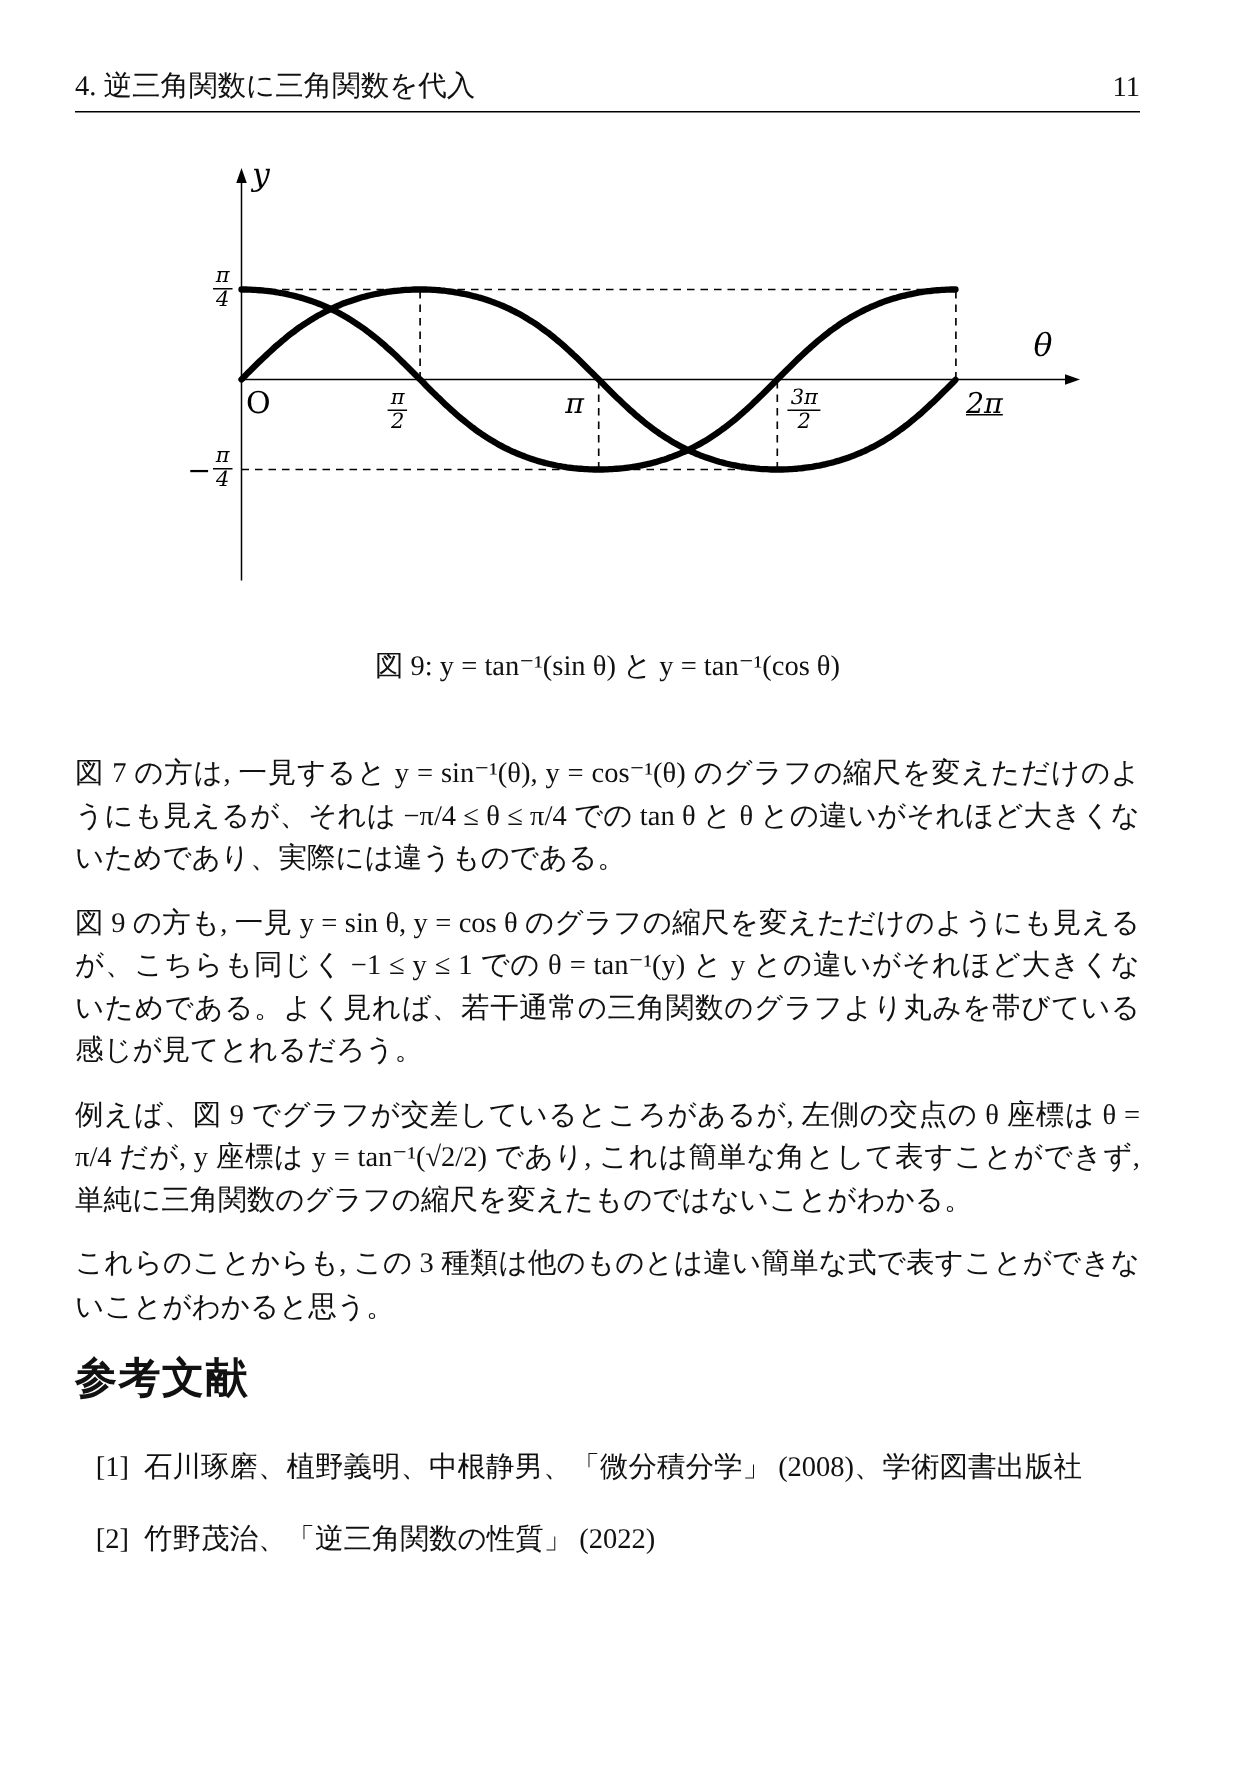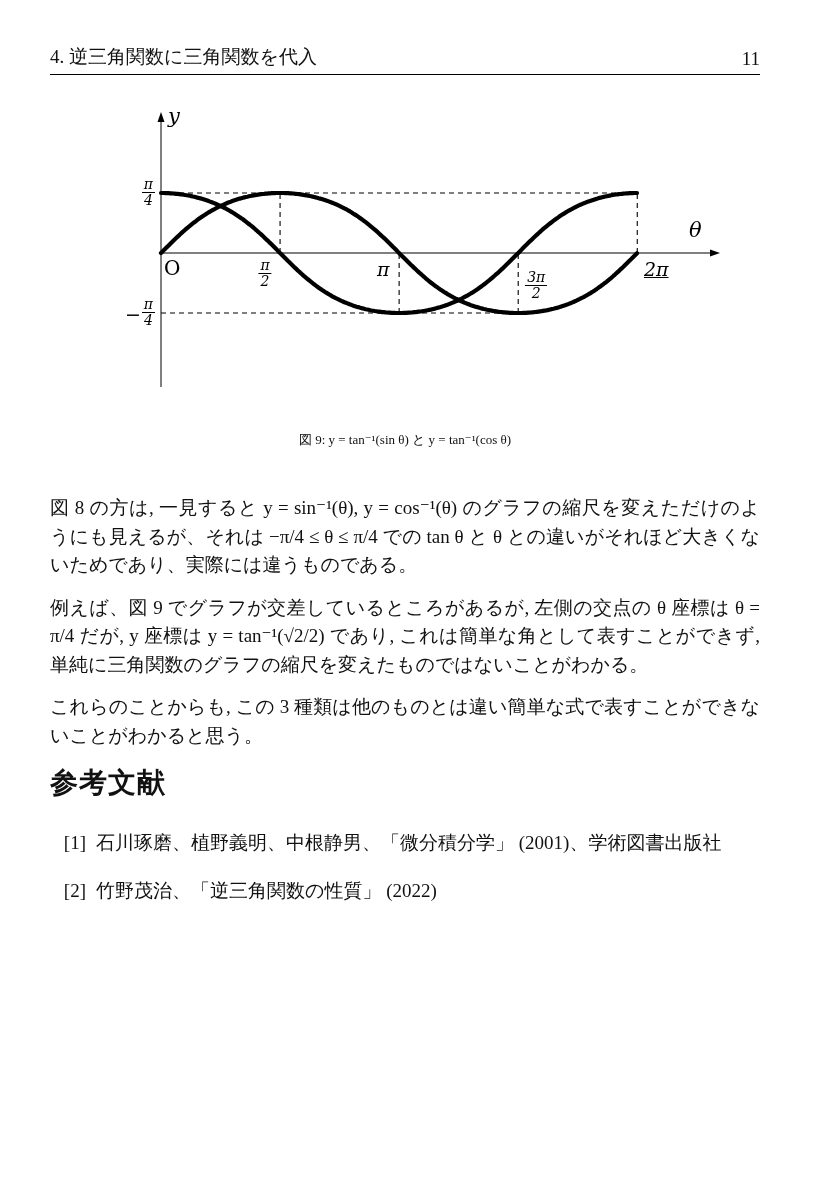--- a/index.html
+++ b/index.html
@@ -17,21 +17,21 @@
   #chart-svg{position:absolute;left:0;top:0;}
   #chart-labels{position:absolute;left:0;top:0;width:100%;height:100%;pointer-events:none;}
   .axis{stroke:#000;stroke-width:1;}
   .dash{stroke:#000;stroke-width:1.1;stroke-dasharray:5 4;}
   .clab{position:absolute;font-family:"DejaVu Serif","Liberation Serif",serif;
     font-style:italic;font-size:19px;color:#000;display:flex;align-items:flex-start;white-space:nowrap;}
   .frac{display:inline-flex;flex-direction:column;align-items:center;font-size:14px;line-height:1.1;}
   .fnum{border-bottom:1px solid #000;padding:0 2px;}
   .fden{padding:0 2px;}
   .neg{margin-right:1px;margin-top:6px;}
-  .caption{text-align:center;margin-top:31px;font-size:13px;}
+  .caption{text-align:center;margin-top:31px;font-size:19px;}
   
   .bodytext{margin-top:45px;font-size:19px;line-height:1.5;text-align:justify;}
   .bodytext p{margin:0 0 14px 0;}
   
   .refs{}
   .refs h2{font-family:"Liberation Sans","DejaVu Sans",sans-serif;font-weight:bold;
     font-size:28px;margin:0 0 27px 0;letter-spacing:1px;}
   .ref-item{display:flex;margin:0 0 19px 0;font-size:19px;line-height:1.5;}
   .ref-marker{flex:none;width:26px;text-align:right;margin-left:10px;margin-right:10px;}
   .ref-body{flex:1;}
@@ -65,21 +65,21 @@
           <path d="M46.0 85.0 L47.5 85.0 L49.0 85.0 L50.5 85.1 L52.1 85.1 L53.6 85.2 L55.1 85.3 L56.6 85.4 L58.1 85.5 L59.6 85.6 L61.2 85.8 L62.7 85.9 L64.2 86.1 L65.7 86.3 L67.2 86.5 L68.7 86.7 L70.3 87.0 L71.8 87.2 L73.3 87.5 L74.8 87.8 L76.3 88.1 L77.8 88.5 L79.4 88.8 L80.9 89.2 L82.4 89.6 L83.9 90.0 L85.4 90.4 L86.9 90.8 L88.4 91.3 L90.0 91.8 L91.5 92.3 L93.0 92.8 L94.5 93.4 L96.0 93.9 L97.5 94.5 L99.1 95.1 L100.6 95.7 L102.1 96.4 L103.6 97.1 L105.1 97.8 L106.6 98.5 L108.2 99.3 L109.7 100.0 L111.2 100.8 L112.7 101.7 L114.2 102.5 L115.7 103.4 L117.3 104.3 L118.8 105.2 L120.3 106.2 L121.8 107.2 L123.3 108.2 L124.8 109.2 L126.3 110.3 L127.9 111.3 L129.4 112.5 L130.9 113.6 L132.4 114.8 L133.9 116.0 L135.4 117.2 L137.0 118.4 L138.5 119.7 L140.0 121.0 L141.5 122.3 L143.0 123.7 L144.5 125.0 L146.1 126.4 L147.6 127.8 L149.1 129.2 L150.6 130.7 L152.1 132.1 L153.6 133.6 L155.2 135.1 L156.7 136.6 L158.2 138.1 L159.7 139.6 L161.2 141.1 L162.7 142.6 L164.2 144.2 L165.8 145.7 L167.3 147.2 L168.8 148.8 L170.3 150.3 L171.8 151.8 L173.3 153.3 L174.9 154.8 L176.4 156.3 L177.9 157.7 L179.4 159.2 L180.9 160.6 L182.4 162.1 L184.0 163.5 L185.5 164.9 L187.0 166.2 L188.5 167.6 L190.0 168.9 L191.5 170.2 L193.1 171.5 L194.6 172.7 L196.1 173.9 L197.6 175.1 L199.1 176.3 L200.6 177.4 L202.1 178.6 L203.7 179.7 L205.2 180.7 L206.7 181.8 L208.2 182.8 L209.7 183.8 L211.2 184.7 L212.8 185.6 L214.3 186.5 L215.8 187.4 L217.3 188.3 L218.8 189.1 L220.3 189.9 L221.9 190.7 L223.4 191.4 L224.9 192.2 L226.4 192.9 L227.9 193.5 L229.4 194.2 L231.0 194.8 L232.5 195.4 L234.0 196.0 L235.5 196.6 L237.0 197.1 L238.5 197.7 L240.0 198.2 L241.6 198.7 L243.1 199.1 L244.6 199.6 L246.1 200.0 L247.6 200.4 L249.1 200.8 L250.7 201.2 L252.2 201.5 L253.7 201.8 L255.2 202.2 L256.7 202.5 L258.2 202.7 L259.8 203.0 L261.3 203.2 L262.8 203.5 L264.3 203.7 L265.8 203.9 L267.3 204.1 L268.9 204.2 L270.4 204.4 L271.9 204.5 L273.4 204.6 L274.9 204.7 L276.4 204.8 L277.9 204.9 L279.5 204.9 L281.0 205.0 L282.5 205.0 L284.0 205.0 L285.5 205.0 L287.0 205.0 L288.6 204.9 L290.1 204.9 L291.6 204.8 L293.1 204.7 L294.6 204.6 L296.1 204.5 L297.7 204.4 L299.2 204.2 L300.7 204.1 L302.2 203.9 L303.7 203.7 L305.2 203.5 L306.8 203.3 L308.3 203.0 L309.8 202.8 L311.3 202.5 L312.8 202.2 L314.3 201.9 L315.8 201.6 L317.4 201.2 L318.9 200.9 L320.4 200.5 L321.9 200.1 L323.4 199.6 L324.9 199.2 L326.5 198.7 L328.0 198.3 L329.5 197.8 L331.0 197.2 L332.5 196.7 L334.0 196.1 L335.6 195.5 L337.1 194.9 L338.6 194.3 L340.1 193.6 L341.6 193.0 L343.1 192.3 L344.7 191.5 L346.2 190.8 L347.7 190.0 L349.2 189.2 L350.7 188.4 L352.2 187.6 L353.7 186.7 L355.3 185.8 L356.8 184.9 L358.3 183.9 L359.8 182.9 L361.3 181.9 L362.8 180.9 L364.4 179.8 L365.9 178.7 L367.4 177.6 L368.9 176.5 L370.4 175.3 L371.9 174.1 L373.5 172.9 L375.0 171.7 L376.5 170.4 L378.0 169.1 L379.5 167.8 L381.0 166.4 L382.6 165.1 L384.1 163.7 L385.6 162.3 L387.1 160.9 L388.6 159.4 L390.1 158.0 L391.6 156.5 L393.2 155.0 L394.7 153.5 L396.2 152.0 L397.7 150.5 L399.2 149.0 L400.7 147.5 L402.3 145.9 L403.8 144.4 L405.3 142.9 L406.8 141.4 L408.3 139.8 L409.8 138.3 L411.4 136.8 L412.9 135.3 L414.4 133.8 L415.9 132.4 L417.4 130.9 L418.9 129.5 L420.5 128.0 L422.0 126.6 L423.5 125.2 L425.0 123.9 L426.5 122.5 L428.0 121.2 L429.5 119.9 L431.1 118.6 L432.6 117.4 L434.1 116.2 L435.6 115.0 L437.1 113.8 L438.6 112.6 L440.2 111.5 L441.7 110.4 L443.2 109.4 L444.7 108.3 L446.2 107.3 L447.7 106.3 L449.3 105.4 L450.8 104.4 L452.3 103.5 L453.8 102.6 L455.3 101.8 L456.8 101.0 L458.4 100.2 L459.9 99.4 L461.4 98.6 L462.9 97.9 L464.4 97.2 L465.9 96.5 L467.4 95.9 L469.0 95.2 L470.5 94.6 L472.0 94.0 L473.5 93.4 L475.0 92.9 L476.5 92.4 L478.1 91.9 L479.6 91.4 L481.1 90.9 L482.6 90.5 L484.1 90.0 L485.6 89.6 L487.2 89.2 L488.7 88.9 L490.2 88.5 L491.7 88.2 L493.2 87.9 L494.7 87.6 L496.3 87.3 L497.8 87.0 L499.3 86.8 L500.8 86.5 L502.3 86.3 L503.8 86.1 L505.3 86.0 L506.9 85.8 L508.4 85.6 L509.9 85.5 L511.4 85.4 L512.9 85.3 L514.4 85.2 L516.0 85.1 L517.5 85.1 L519.0 85.0 L520.5 85.0 L522.0 85.0 " fill="none" stroke="#000000" stroke-width="4.2" stroke-linecap="round"></path>
         </svg>
       <div id="chart-labels">
           <div class="clab" style="left:150.06664px;top:150px;transform:translateX(-50%);">
             <span class="frac">
               <span class="fnum">π</span>
               <span class="fden">2</span>
             </span>
           </div>
           <div class="clab" style="left:268.13328px;top:150px;transform:translateX(-50%);">π</div>
-          <div class="clab" style="left:421.19991999999996px;top:162px;transform:translateX(-50%);">
+          <div class="clab" style="left:421.19991999999996px;top:150px;transform:translateX(-50%);">
             <span class="frac">
               <span class="fnum">3π</span>
               <span class="fden">2</span>
             </span>
           </div>
           <div class="clab" style="left:541.26656px;top:150px;transform:translateX(-50%);text-decoration:underline;">2π</div>
           <div class="clab" style="left:0;width:40px;top:68.99544px;justify-content:flex-end;">
             <span class="frac">
               <span class="fnum">π</span>
               <span class="fden">4</span>
@@ -94,31 +94,32 @@
           </div>
           <div class="clab" style="left:53px;top:-4px;font-size:21px;">y</div>
           <div class="clab" style="left:574px;top:110px;font-size:21px;">θ</div>
           <div class="clab" style="left:49px;top:148px;font-style:normal;font-size:20px;">O</div>
         </div>
     </div>
     <figcaption class="caption">図 9: y = tan⁻¹(sin θ) と y = tan⁻¹(cos θ)</figcaption>
   </figure>
 
   <main class="bodytext">
-    <p>図 8 の方は, 一見すると y = sin⁻¹(θ), y = cos⁻¹(θ) のグラフの縮尺を変えただけのようにも見えるが、それは −π/4 ≤ θ ≤ π/4 での tan θ と θ との違いがそれほど大きくないためであり、実際には違うものである。</p>
+    <p>図 7 の方は, 一見すると y = sin⁻¹(θ), y = cos⁻¹(θ) のグラフの縮尺を変えただけのようにも見えるが、それは −π/4 ≤ θ ≤ π/4 での tan θ と θ との違いがそれほど大きくないためであり、実際には違うものである。</p>
+    <p>図 9 の方も, 一見 y = sin θ, y = cos θ のグラフの縮尺を変えただけのようにも見えるが、こちらも同じく −1 ≤ y ≤ 1 での θ = tan⁻¹(y) と y との違いがそれほど大きくないためである。よく見れば、若干通常の三角関数のグラフより丸みを帯びている感じが見てとれるだろう。</p>
     <p>例えば、図 9 でグラフが交差しているところがあるが, 左側の交点の θ 座標は θ = π/4 だが, y 座標は y = tan⁻¹(√2/2) であり, これは簡単な角として表すことができず, 単純に三角関数のグラフの縮尺を変えたものではないことがわかる。</p>
     <p>これらのことからも, この 3 種類は他のものとは違い簡単な式で表すことができないことがわかると思う。</p>
   </main>
 
   <section class="refs">
     <h2>参考文献</h2>
 
     <div class="ref-item">
       <span class="ref-marker">[1]</span>
-      <div class="ref-body">石川琢磨、植野義明、中根静男、「微分積分学」 (2001)、学術図書出版社</div>
+      <div class="ref-body">石川琢磨、植野義明、中根静男、「微分積分学」 (2008)、学術図書出版社</div>
     </div>
 
     <div class="ref-item">
       <span class="ref-marker">[2]</span>
       <div class="ref-body">
         <div>竹野茂治、「逆三角関数の性質」 (2022)</div>
       </div>
     </div>
   </section>
 

